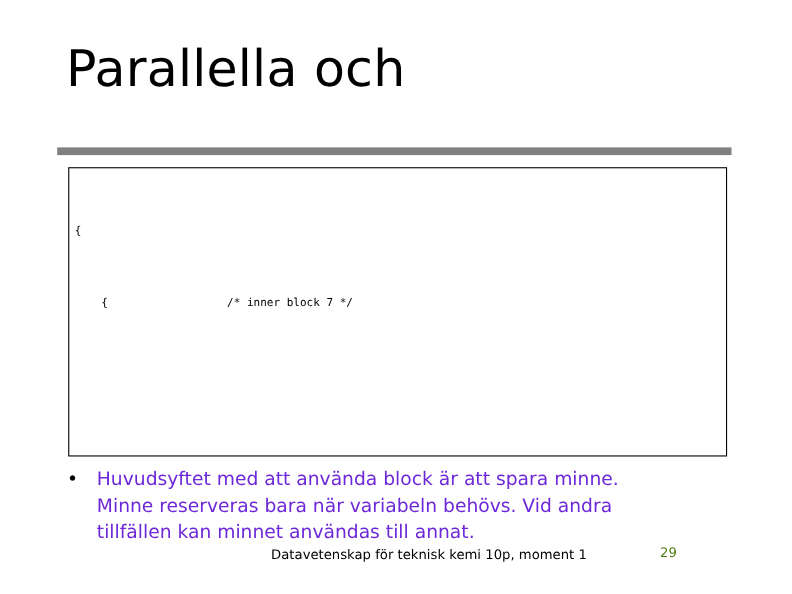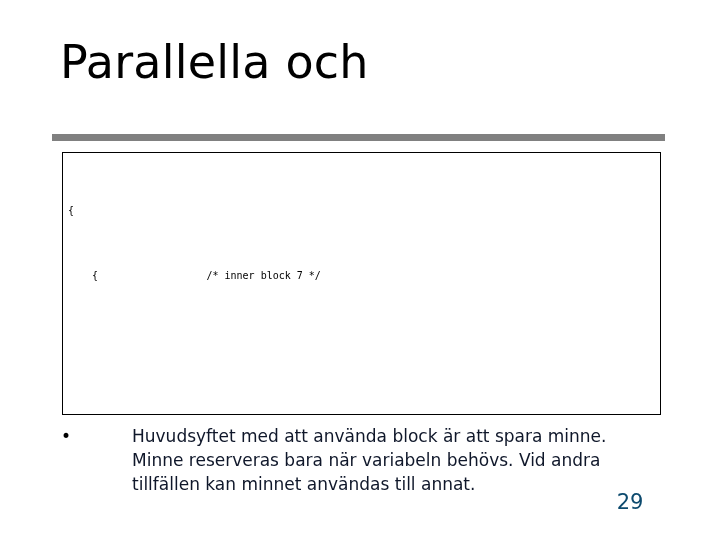--- a/index.html
+++ b/index.html
@@ -96,46 +96,45 @@
     line-height: 24px;
     text-align: left;
     padding-left: 3px;
     box-sizing: border-box;
   }
   .bullet-text {
     flex: 1 1 auto;
     font-family: "DejaVu Sans", sans-serif;
     font-size: 17px;
     line-height: 24px;
-    color: #0f172a;
-    margin-left: 44px;
+    color: #6d28d9;
   }
 
   
   .footer-text {
     position: absolute;
     left: 180px;
     top: 496px;
     width: 420px;
     text-align: center;
     font-family: "DejaVu Sans", sans-serif;
     font-size: 12px;
     line-height: 16px;
     color: #000000;
   }
   .page-number {
     position: absolute;
     left: 600px;
     top: 493px;
     width: 60px;
-    text-align: center;
+    text-align: left;
     font-family: "DejaVu Sans", sans-serif;
-    font-size: 21px;
+    font-size: 12px;
     line-height: 18px;
-    color: #0c4a6e;
+    color: #4d7c0f;
   }
 </style>
 </head>
 <body>
 
 <div class="slide">
 
   <div class="title">
     <span class="title-line">Parallella och</span>
   </div>
@@ -155,15 +154,16 @@
       
       
     </div>
   </div>
 
   <div class="bullet-row">
     <span class="bullet-dot">•</span>
     <span class="bullet-text">Huvudsyftet med att använda block är att spara minne. Minne reserveras bara när variabeln behövs. Vid andra tillfällen kan minnet användas till annat.</span>
   </div>
 
+  <div class="footer-text">Datavetenskap för teknisk kemi 10p, moment 1</div>
   <div class="page-number">29</div>
 
 </div>
 
 </body></html>

